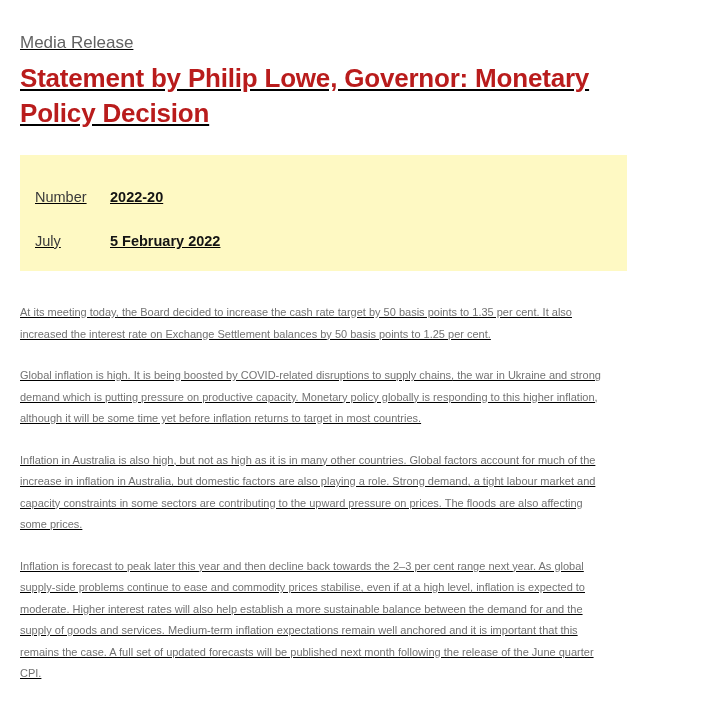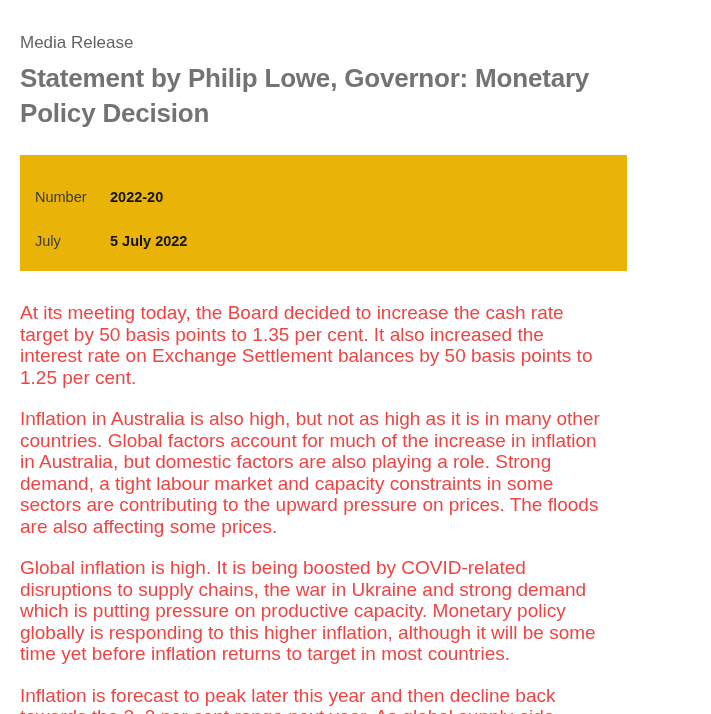--- a/index.html
+++ b/index.html
@@ -7,38 +7,39 @@
     padding: 0;
     background: #ffffff;
     font-family: "Liberation Sans", sans-serif;
   }
   .page {
     position: relative;
     width: 627px;
     height: 714px;
     overflow: hidden;
     background: #ffffff;
+    text-decoration: underline;
   }
   .kicker {
     margin: 33px 20px 0 20px;
     font-size: 17px;
     line-height: 20px;
     color: #636363;
   }
   .title {
     margin: 8px 24px 0 20px;
     font-size: 26px;
     line-height: 35px;
     font-weight: bold;
-    color: #737373;
+    color: #b91c1c;
     letter-spacing: -0.2px;
   }
   .meta-box {
     margin: 24px 0 0 20px;
-    background: #eab308;
+    background: #fef9c3;
     padding: 13px 0 15px 15px;
   }
   .meta-row {
     display: flex;
     align-items: baseline;
     padding: 4px 0 6px 0;
     font-size: 14.5px;
     line-height: 18px;
   }
   .meta-label {
@@ -49,23 +50,23 @@
   .meta-value {
     font-weight: bold;
     color: #141414;
     margin-top: 16px;
   }
   .body {
     margin: 0 18px 0 20px;
   }
   .body p {
     margin: 20px 0 0 0;
-    font-size: 19px;
+    font-size: 11px;
     line-height: 21.5px;
-    color: #ef4444;
+    color: #737373;
   }
   .body p:first-child {
     margin-top: 31px;
   }
 </style>
 </head>
 <body>
 
 <div class="page">
 
@@ -73,24 +74,24 @@
 
   <h1 class="title">Statement by Philip Lowe, Governor: Monetary Policy Decision</h1>
 
   <div class="meta-box">
     <div class="meta-row">
       <span class="meta-label">Number</span>
       <span class="meta-value">2022-20</span>
     </div>
     <div class="meta-row">
       <span class="meta-label">July</span>
-      <span class="meta-value">5 July 2022</span>
+      <span class="meta-value">5 February 2022</span>
     </div>
   </div>
 
   <div class="body">
     <p>At its meeting today, the Board decided to increase the cash rate target by 50 basis points to 1.35 per cent. It also increased the interest rate on Exchange Settlement balances by 50 basis points to 1.25 per cent.</p>
+    <p>Global inflation is high. It is being boosted by COVID-related disruptions to supply chains, the war in Ukraine and strong demand which is putting pressure on productive capacity. Monetary policy globally is responding to this higher inflation, although it will be some time yet before inflation returns to target in most countries.</p>
     <p>Inflation in Australia is also high, but not as high as it is in many other countries. Global factors account for much of the increase in inflation in Australia, but domestic factors are also playing a role. Strong demand, a tight labour market and capacity constraints in some sectors are contributing to the upward pressure on prices. The floods are also affecting some prices.</p>
-    <p>Global inflation is high. It is being boosted by COVID-related disruptions to supply chains, the war in Ukraine and strong demand which is putting pressure on productive capacity. Monetary policy globally is responding to this higher inflation, although it will be some time yet before inflation returns to target in most countries.</p>
     <p>Inflation is forecast to peak later this year and then decline back towards the 2–3 per cent range next year. As global supply-side problems continue to ease and commodity prices stabilise, even if at a high level, inflation is expected to moderate. Higher interest rates will also help establish a more sustainable balance between the demand for and the supply of goods and services. Medium-term inflation expectations remain well anchored and it is important that this remains the case. A full set of updated forecasts will be published next month following the release of the June quarter CPI.</p>
   </div>
 
 </div>
 
 </body></html>

